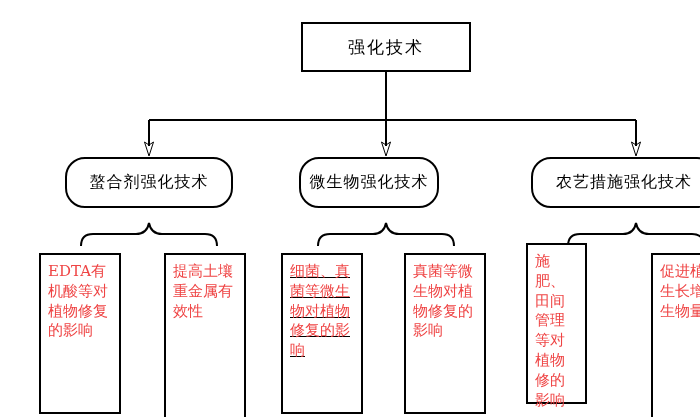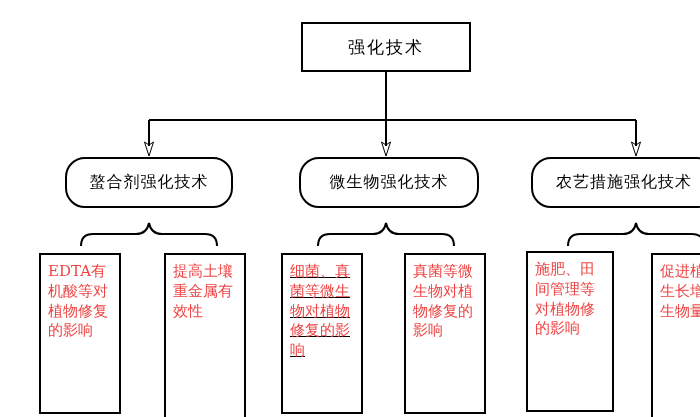--- a/index.html
+++ b/index.html
@@ -95,21 +95,21 @@
   </svg>
 
   <div class="node-box root-box" style="left:265px; top:22px; width:170px; height:50px;">
     <span>强化技术</span>
   </div>
 
   <div class="node-box branch-box" style="left:29px; top:157px; width:168px; height:51px;">
     <span>螯合剂强化技术</span>
   </div>
 
-  <div class="node-box branch-box" style="left:263px; top:157px; width:180px; height:51px;">
+  <div class="node-box branch-box" style="left:263px; top:157px; width:140px; height:51px;">
     <span>微生物强化技术</span>
   </div>
 
   <div class="node-box branch-box" style="left:495px; top:157px; width:186px; height:51px;">
     <span>农艺措施强化技术</span>
   </div>
 
   <div class="node-box leaf-box" style="left:3px; top:253px; width:82px; height:161px;">
     <span class="leaf-text latin-lead">EDTA有机酸等对植物修复的影响</span>
   </div>
@@ -119,21 +119,21 @@
   </div>
 
   <div class="node-box leaf-box" style="left:245px; top:253px; width:82px; height:161px;text-decoration:underline;">
     <span class="leaf-text">细菌、真菌等微生物对植物修复的影响</span>
   </div>
 
   <div class="node-box leaf-box" style="left:368px; top:253px; width:82px; height:161px;">
     <span class="leaf-text">真菌等微生物对植物修复的影响</span>
   </div>
 
-  <div class="node-box leaf-box" style="left:490px; top:251px; width:88px; height:161px;">
+  <div class="node-box leaf-box" style="left:490px; top:243px; width:61px; height:161px;">
     <span class="leaf-text">施肥、田间管理等对植物修的影响</span>
   </div>
 
   <div class="node-box leaf-box" style="left:615px; top:253px; width:82px; height:192px;">
     <span class="leaf-text">促进植物生长增加生物量</span>
   </div>
 
 </div>
 
 </body></html>

